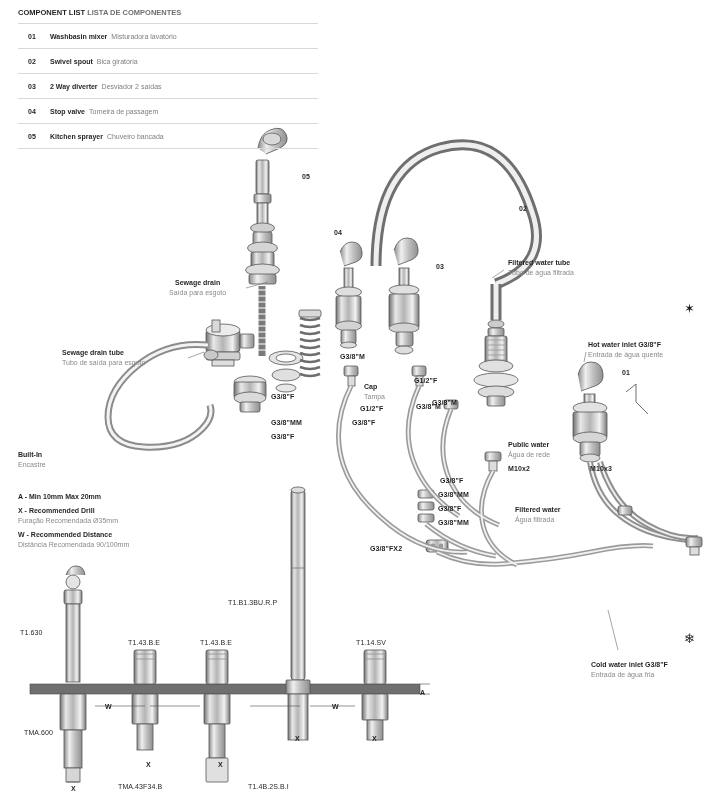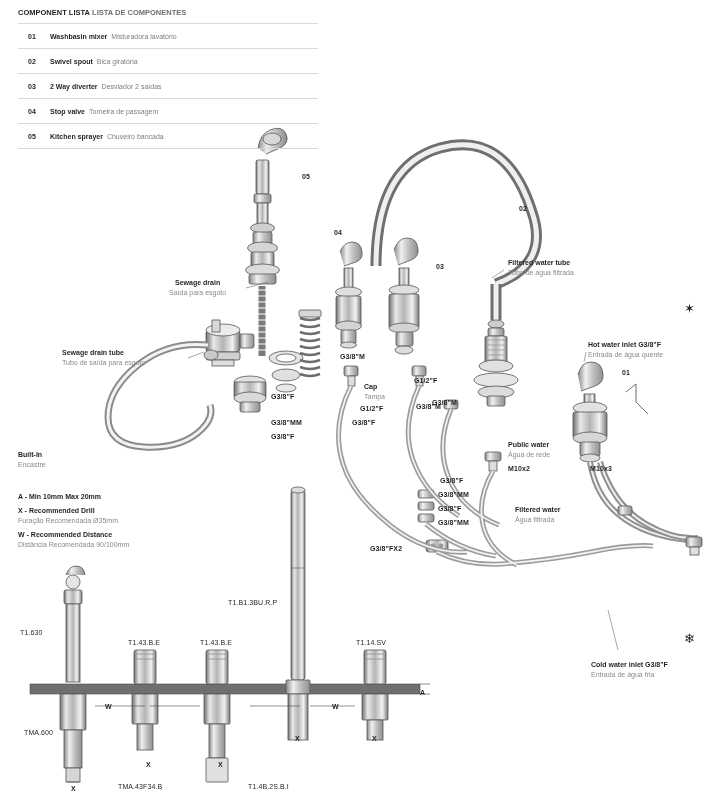--- a/index.html
+++ b/index.html
@@ -282,21 +282,21 @@
         <path d="M188 358 l16 -6"></path>
         <path d="M504 270 l-12 8"></path>
         <path d="M586 352 l-2 10"></path>
         <path d="M618 650 l-10 -40"></path>
       </g>
     </g>
   </svg>
 
   <div id="component-list">
     <div class="cl-title">
-      <span class="t1">COMPONENT LISTA</span>
+      <span class="t1">COMPONENT LIST</span>
       <span class="t2">LISTA DE COMPONENTES</span>
     </div>
     <div class="cl-row">
       <span class="cl-num">01</span>
       <span class="cl-en">Washbasin mixer</span>
       <span class="cl-pt">Misturadora lavatório</span>
     </div>
     <div class="cl-row">
       <span class="cl-num">02</span>
       <span class="cl-en">Swivel spout</span>

